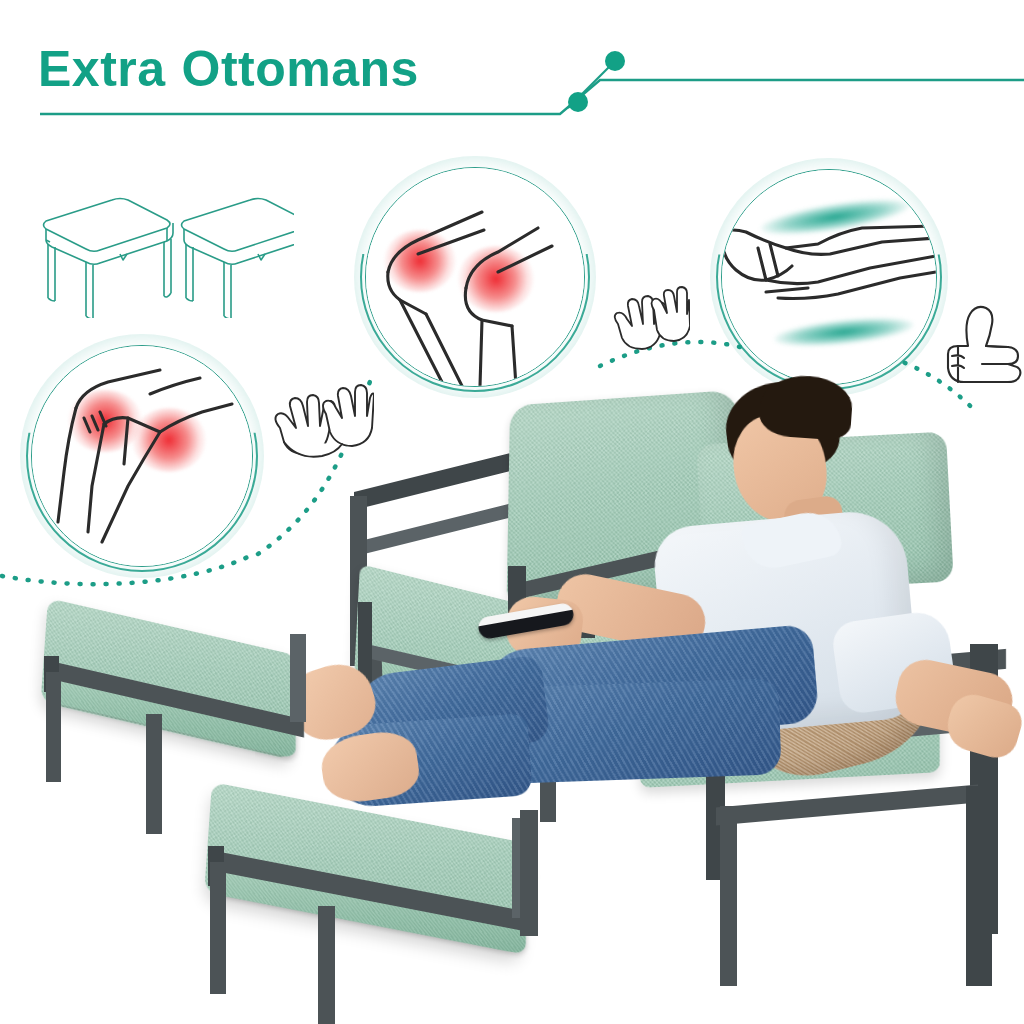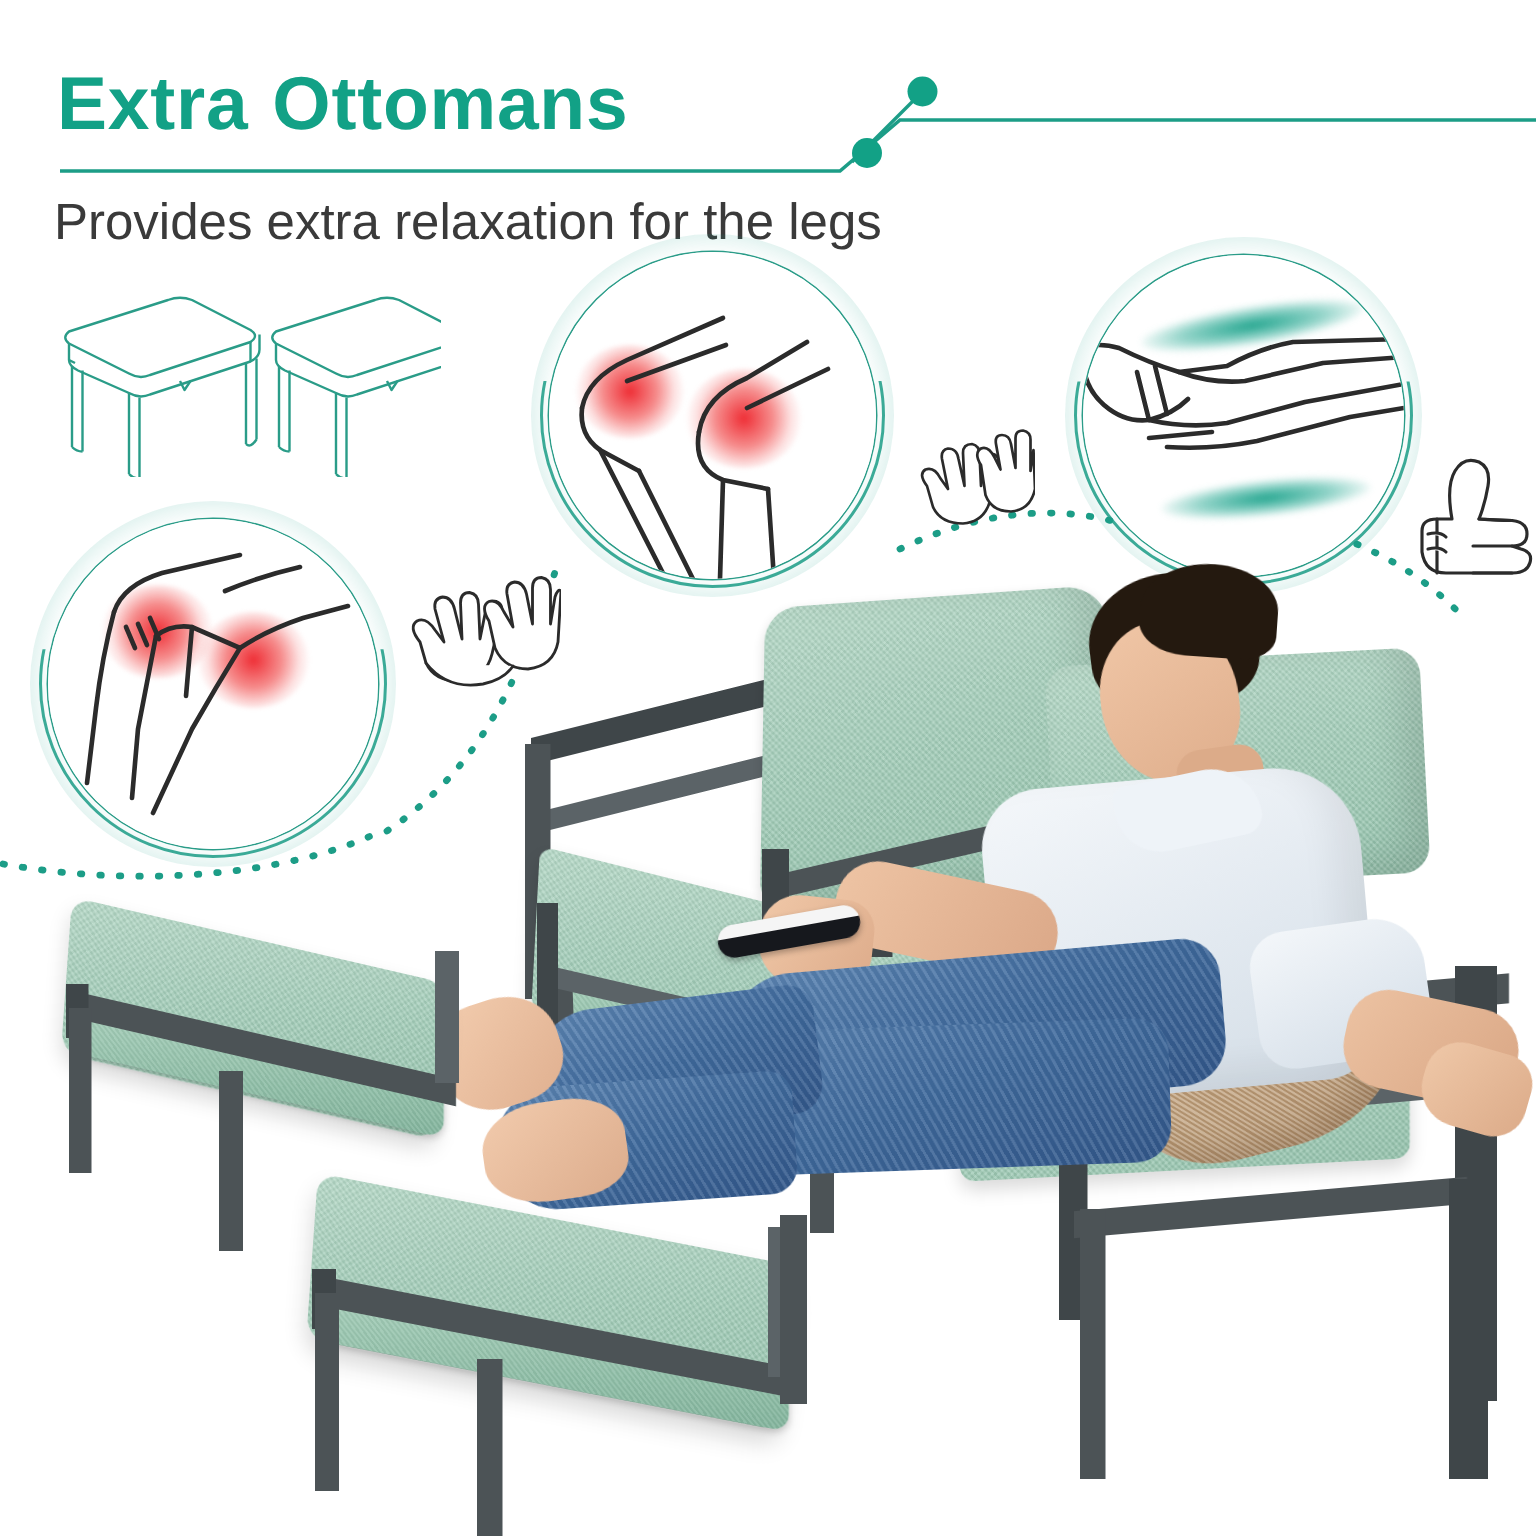--- a/index.html
+++ b/index.html
@@ -109,21 +109,20 @@
     <span>Extra</span><span class="gap"></span><span>Ottomans</span>
   </div>
 
   <svg class="deco-svg" width="1024" height="110">
     <polyline points="40,78 560,78 600,44 1024,44" fill="none" stroke="#1c9d87" stroke-width="2.4" stroke-linejoin="miter"></polyline>
     <line x1="568" y1="72" x2="612" y2="28" stroke="#1c9d87" stroke-width="2.2"></line>
     <circle cx="615" cy="25" r="10" fill="#12A186"></circle>
     <circle cx="578" cy="66" r="10" fill="#12A186"></circle>
   </svg>
 
-  <div class="subtitle">Provides extra relaxation for the legs</div>
 
   <svg class="dots" width="1024" height="620">
     <path d="M2,540 C90,556 190,548 250,520" fill="none" stroke="#1c9d87" stroke-width="4.5" stroke-linecap="round" stroke-dasharray="1 12"></path>
     <path d="M258,518 C330,470 350,400 372,340" fill="none" stroke="#1c9d87" stroke-width="4.5" stroke-linecap="round" stroke-dasharray="1 12"></path>
     <path d="M600,330 C650,306 700,300 744,312" fill="none" stroke="#1c9d87" stroke-width="4.5" stroke-linecap="round" stroke-dasharray="1 12"></path>
     <path d="M880,318 C920,330 952,350 978,378" fill="none" stroke="#1c9d87" stroke-width="4.5" stroke-linecap="round" stroke-dasharray="1 12"></path>
   </svg>
 
   <svg class="lineart" style="left:24px; top:152px;" width="270" height="130">
     <g fill="none" stroke="#2a9c88" stroke-width="1.6" stroke-linejoin="round">

